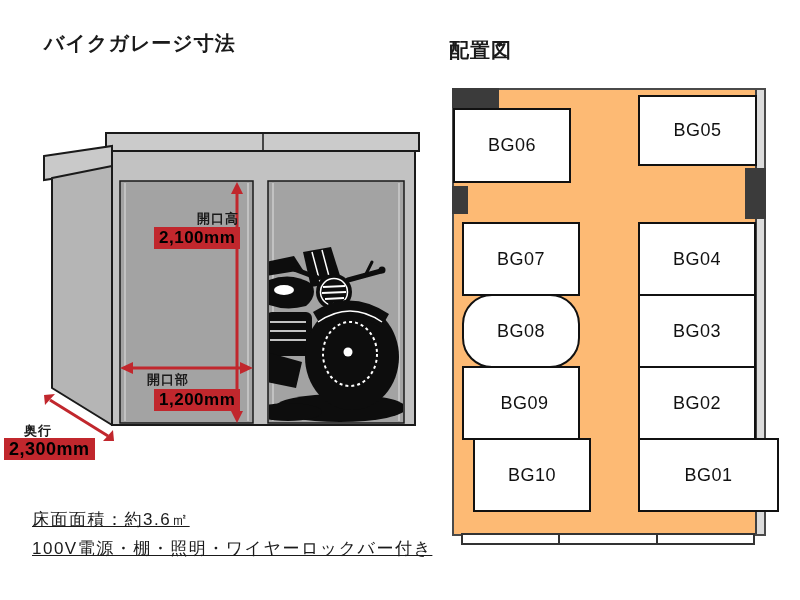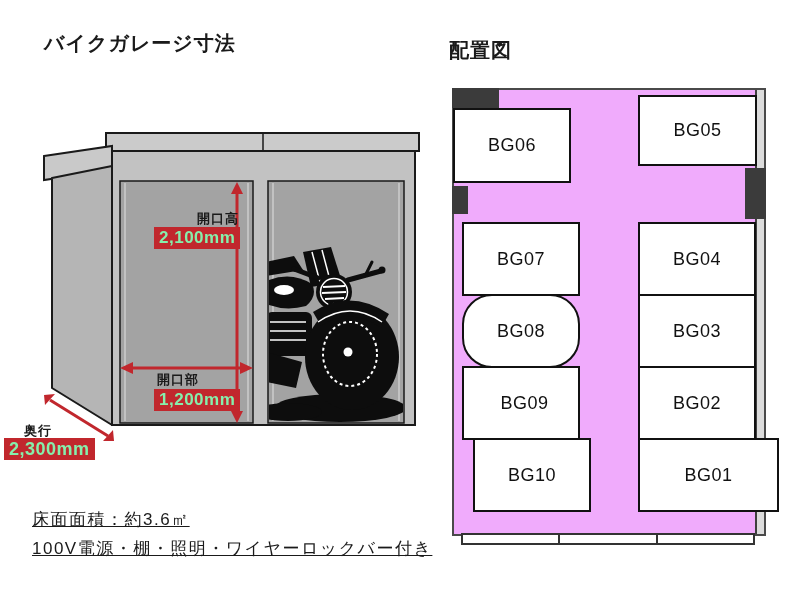--- a/index.html
+++ b/index.html
@@ -1,25 +1,25 @@
 <!DOCTYPE html>
 <html><head>
 <meta charset="utf-8">
 <style>
   html,body{margin:0;padding:0;background:#fff;}
   body{width:800px;height:600px;position:relative;overflow:hidden;
        font-family:"Liberation Sans","DejaVu Sans",sans-serif;color:#1a1a1a;}
   .abs{position:absolute;}
   .title{font-size:20px;font-weight:700;letter-spacing:1px;}
   .dim-label{font-size:13px;font-weight:600;letter-spacing:1px;}
-  .dim-value{background:#c1272d;color:#86efac;font-weight:700;font-size:17px;
+  .dim-value{background:#c1272d;color:#000000;font-weight:700;font-size:17px;
              line-height:22px;padding:0 5px;letter-spacing:.5px;}
   .notes{font-size:17px;font-weight:500;letter-spacing:1.5px;line-height:29px;}
   
-  .map-panel{left:452px;top:88px;width:314px;height:448px;background:#f0abfc;
+  .map-panel{left:452px;top:88px;width:314px;height:448px;background:#fdba74;
              border:2px solid #4a4a4a;box-sizing:border-box;}
   .map-strip-right{position:absolute;right:0;top:0;width:9px;height:100%;
              background:#dcdcdc;border-left:2px solid #3f3f3f;box-sizing:border-box;}
   .dark-block{position:absolute;background:#3b3b3b;}
   .unit-box{position:absolute;background:#fff;border:2px solid #111;box-sizing:border-box;
             display:flex;align-items:center;justify-content:center;
             font-size:18px;font-weight:500;letter-spacing:.5px;color:#111;}
   .bottom-strip{left:461px;top:533px;width:294px;height:12px;display:flex;}
   .bottom-strip .seg{flex:1;background:#fff;border:2px solid #333;box-sizing:border-box;}
   .bottom-strip .seg + .seg{margin-left:-2px;}
@@ -100,21 +100,21 @@
     <polygon points="240,362 240,374 253,368" stroke="none"></polygon>
     <line x1="50" y1="400" x2="108" y2="436" stroke-width="3"></line>
     <polygon points="55,394 45,405 44,395" stroke="none"></polygon>
     <polygon points="103,441 113,430 114,441" stroke="none"></polygon>
   </g>
 </svg>
 
 <div class="abs dim-label" style="left:157px;top:210px;padding-left:40px;">開口高</div>
 <div class="abs dim-value" style="left:154px;top:227px;">2,100mm</div>
 
-<div class="abs dim-label" style="left:157px;top:371px;">開口部</div>
+<div class="abs dim-label" style="left:147px;top:371px;">開口部</div>
 <div class="abs dim-value" style="left:154px;top:389px;">1,200mm</div>
 
 <div class="abs dim-label" style="left:24px;top:422px;">奥行</div>
 <div class="abs dim-value" style="left:4px;top:438px;font-size:18px;">2,300mm</div>
 
 <div class="abs notes" style="left:32px;top:505px;text-decoration:underline;">
   <div>床面面積：約3.6㎡</div>
   <div>100V電源・棚・照明・ワイヤーロックバー付き</div>
 </div>
 

